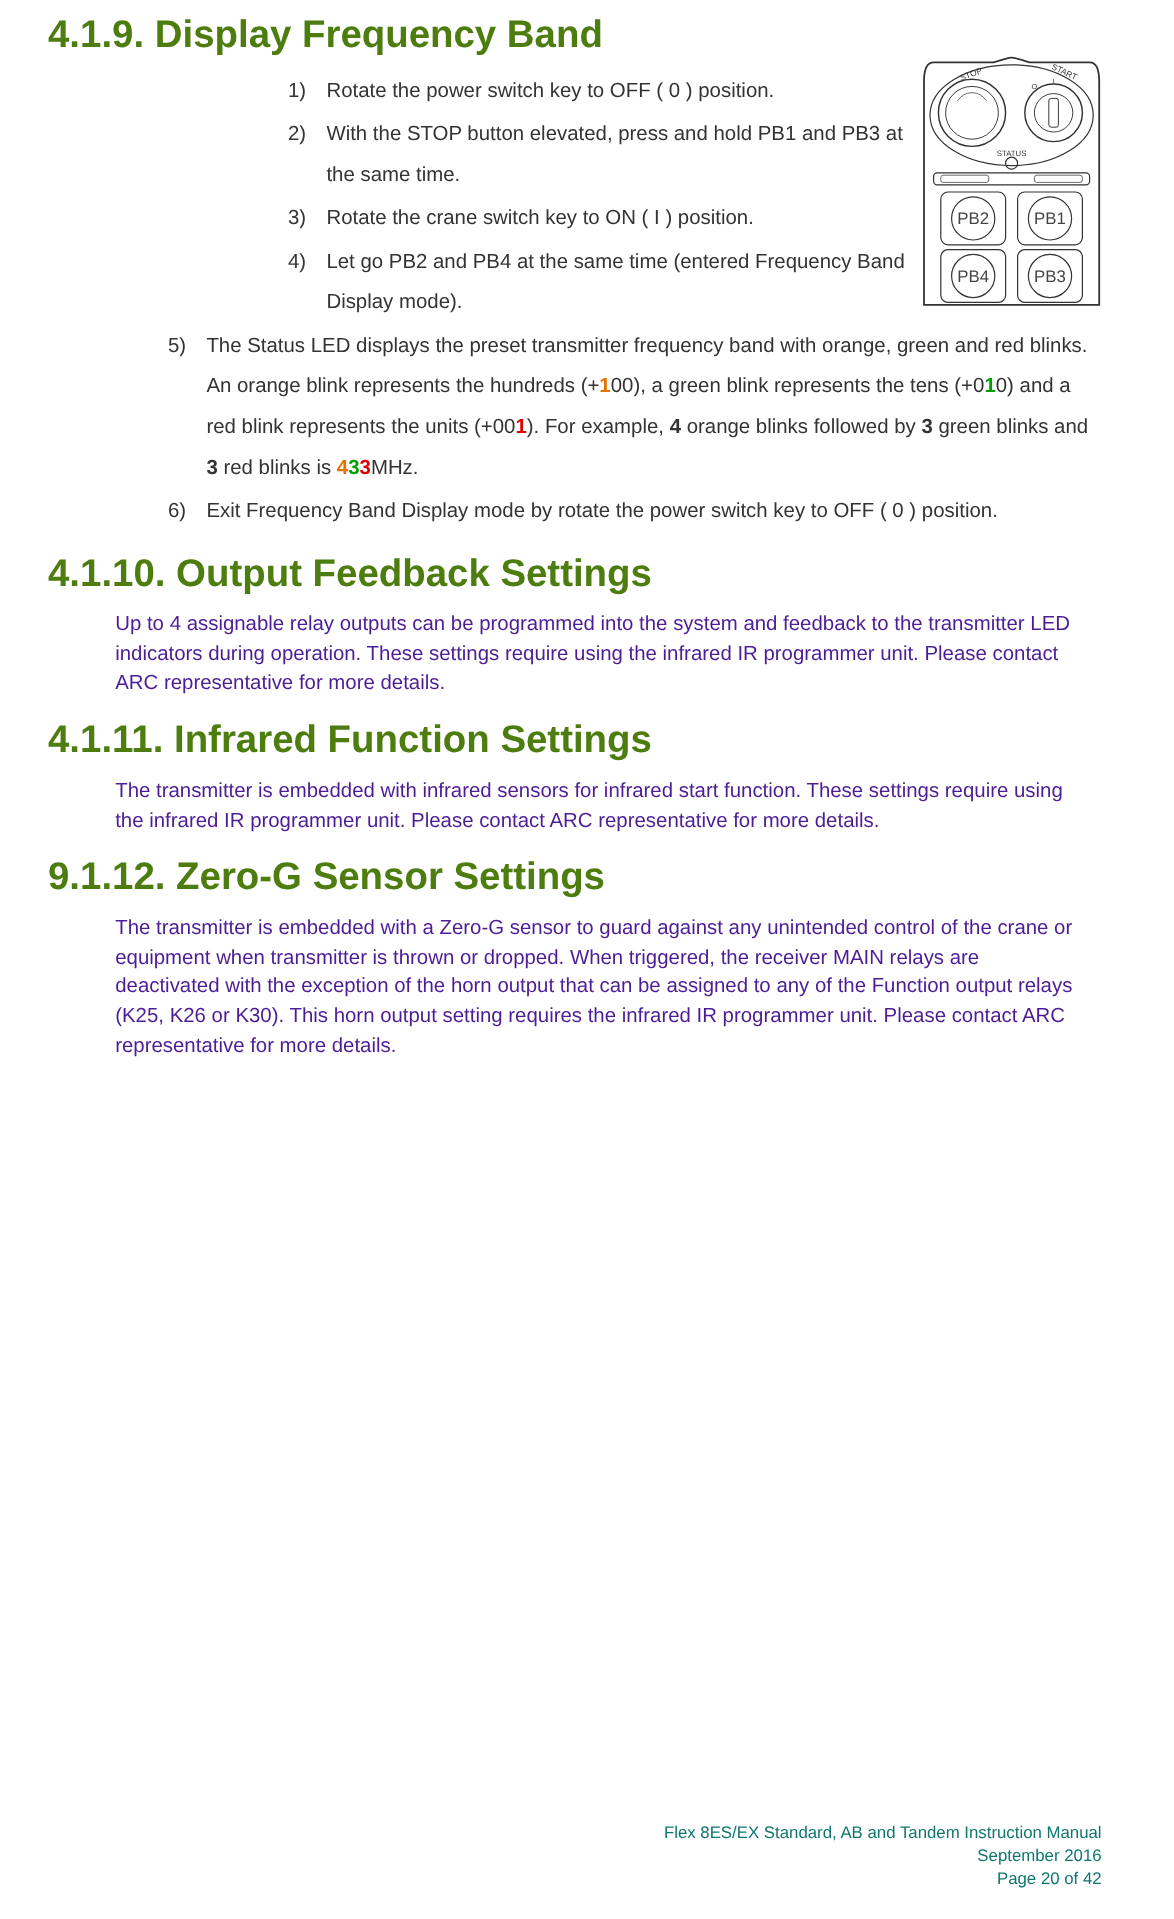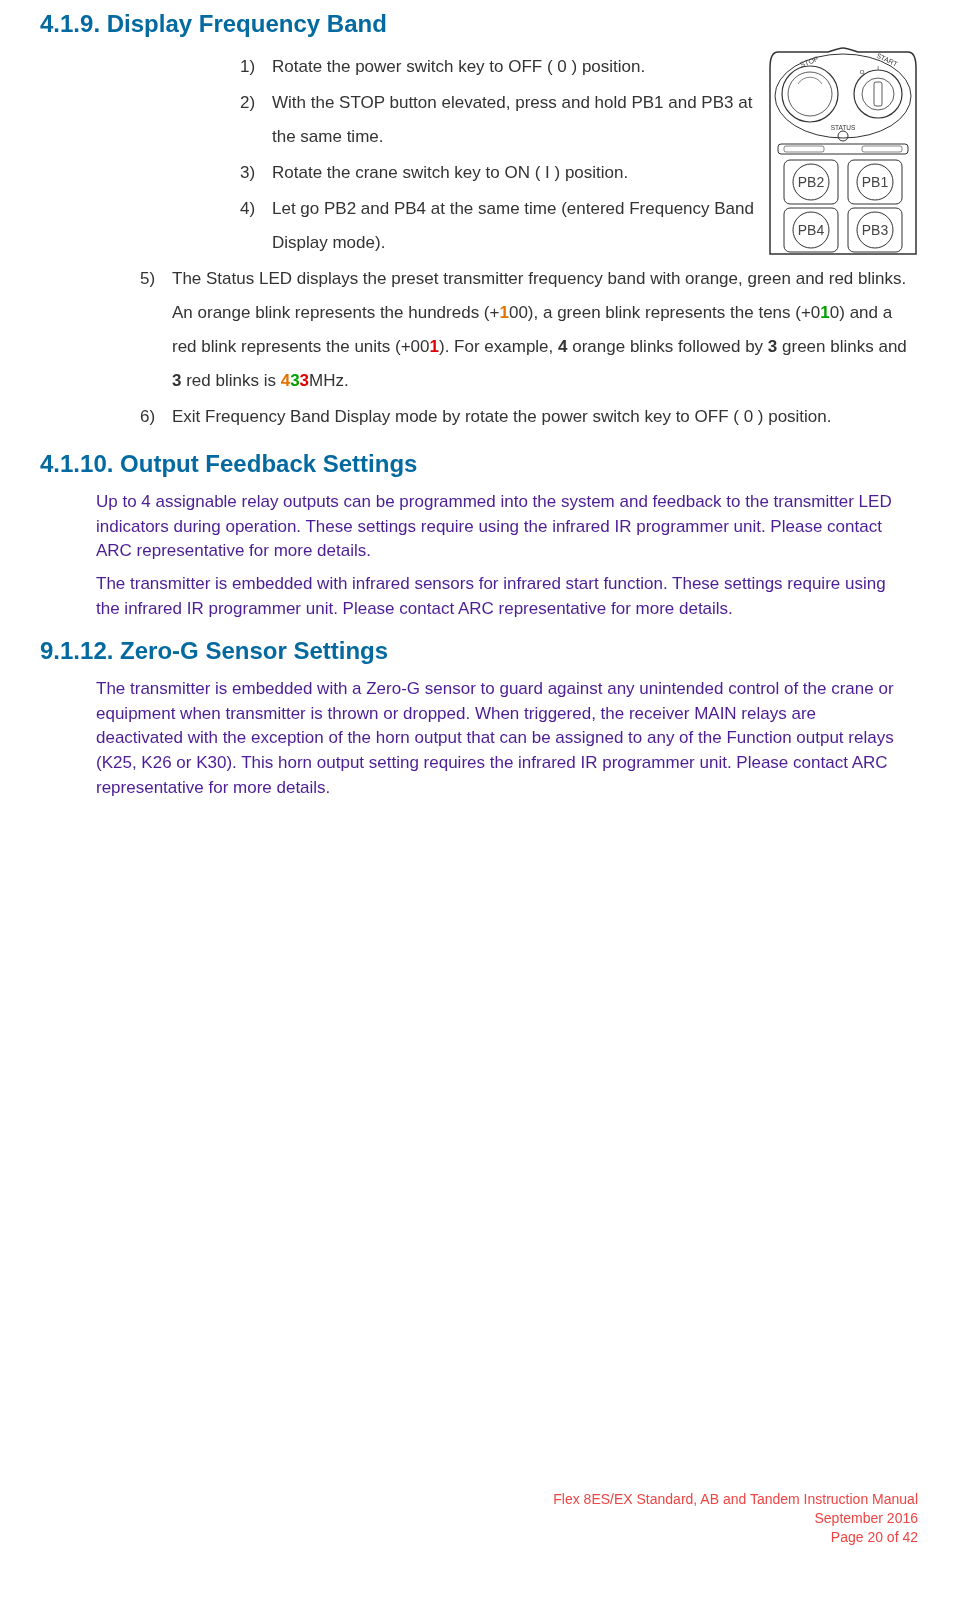--- a/index.html
+++ b/index.html
@@ -12,23 +12,23 @@
       background: white;
       width: 978px;
       height: 1599px;
       position: relative;
       color: #333;
     }
     .page {
       padding: 10px 40px 40px 40px;
     }
     h2 {
-      font-size: 24px;
+      font-size: 32px;
       font-weight: bold;
-      color: #0369a1;
+      color: #4d7c0f;
       margin-top: 0;
       margin-bottom: 12px;
     }
     h2.mt {
       margin-top: 16px;
     }
     .steps {
       margin-left: 100px;
       margin-right: 20px;
     }
@@ -66,24 +66,24 @@
     }
     .orange { color: #e67300; font-weight: bold; }
     .green { color: #00a000; font-weight: bold; }
     .red { color: #e00000; font-weight: bold; }
     .bold { font-weight: bold; }
     .four33 .d1 { color: #e67300; font-weight: bold; }
     .four33 .d2 { color: #00a000; font-weight: bold; }
     .four33 .d3 { color: #e00000; font-weight: bold; }
     .footer {
       position: absolute;
-      bottom: 52px;
+      bottom: 24px;
       right: 60px;
       font-size: 14px;
-      color: #ef4444;
+      color: #0f766e;
       text-align: right;
       line-height: 1.35;
     }
   </style>
 </head>
 <body>
 
 <div class="page">
 
   <h2>4.1.9. Display Frequency Band</h2>
@@ -113,20 +113,21 @@
     </div>
     <div class="step">
       <span class="num">6)</span>
       <span class="txt">Exit Frequency Band Display mode by rotate the power switch key to OFF ( 0 ) position.</span>
     </div>
   </div>
 
   <h2 class="mt">4.1.10.    Output Feedback Settings</h2>
   <p class="para">Up to 4 assignable relay outputs can be programmed into the system and feedback to the transmitter LED indicators during operation.  These settings require using the infrared IR programmer unit.  Please contact ARC representative for more details.</p>
 
+  <h2 class="mt">4.1.11.    Infrared Function Settings</h2>
   <p class="para">The transmitter is embedded with infrared sensors for infrared start function.  These settings require using the infrared IR programmer unit.  Please contact ARC representative for more details.</p>
 
   <h2 class="mt">9.1.12.    Zero-G Sensor Settings</h2>
   <p class="para">The transmitter is embedded with a Zero-G sensor to guard against any unintended control of the crane or equipment when transmitter is thrown or dropped.  When triggered, the receiver MAIN relays are deactivated with the exception of the horn output that can be assigned to any of the Function output relays (K25, K26 or K30).  This horn output setting requires the infrared IR programmer unit.  Please contact ARC representative for more details.</p>
 
   <div class="diagram">
     <svg width="170" height="214" viewBox="0 0 170 214">
 
       <path d="M 20 8 Q 12 8 12 24 L 12 210 L 158 210 L 158 24 Q 158 8 150 8 L 100 8 Q 88 4 85 4 Q 82 4 70 8 Z" fill="none" stroke="#333" stroke-width="1.5"></path>
 

